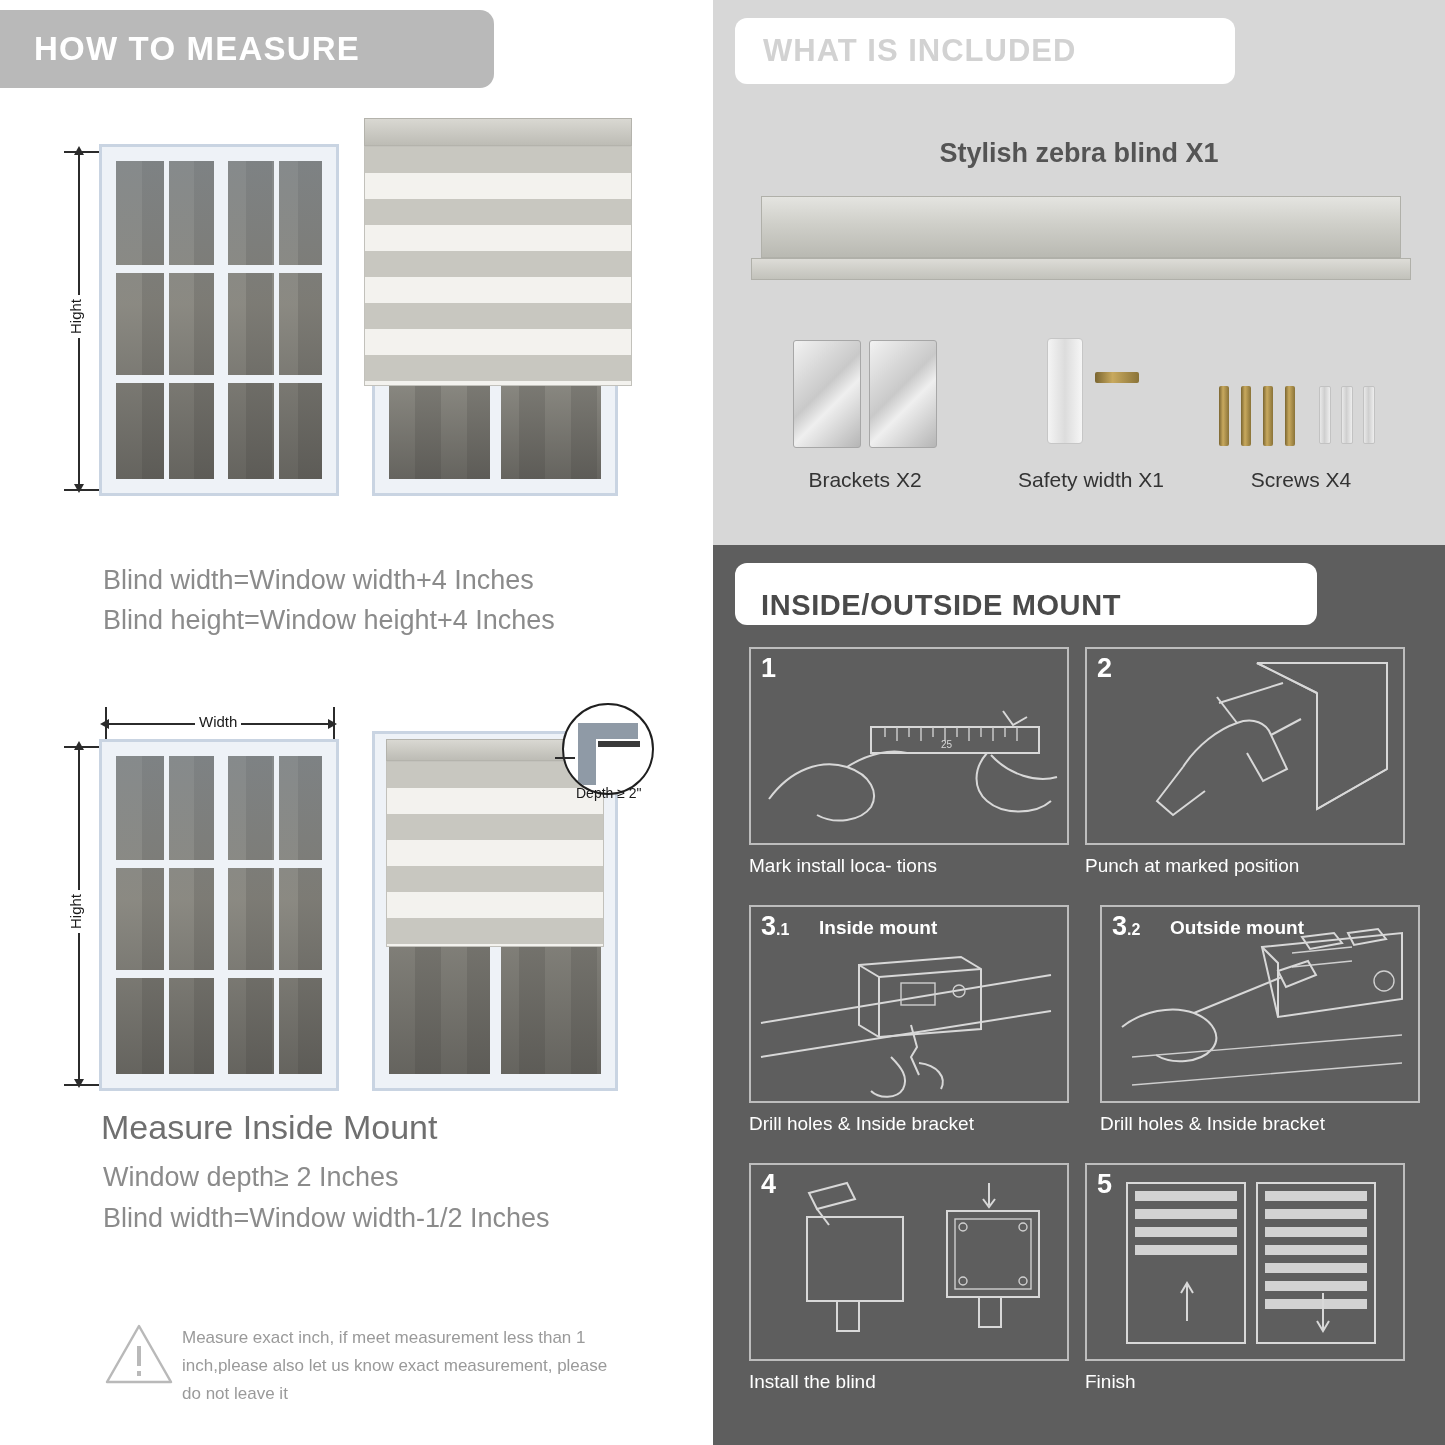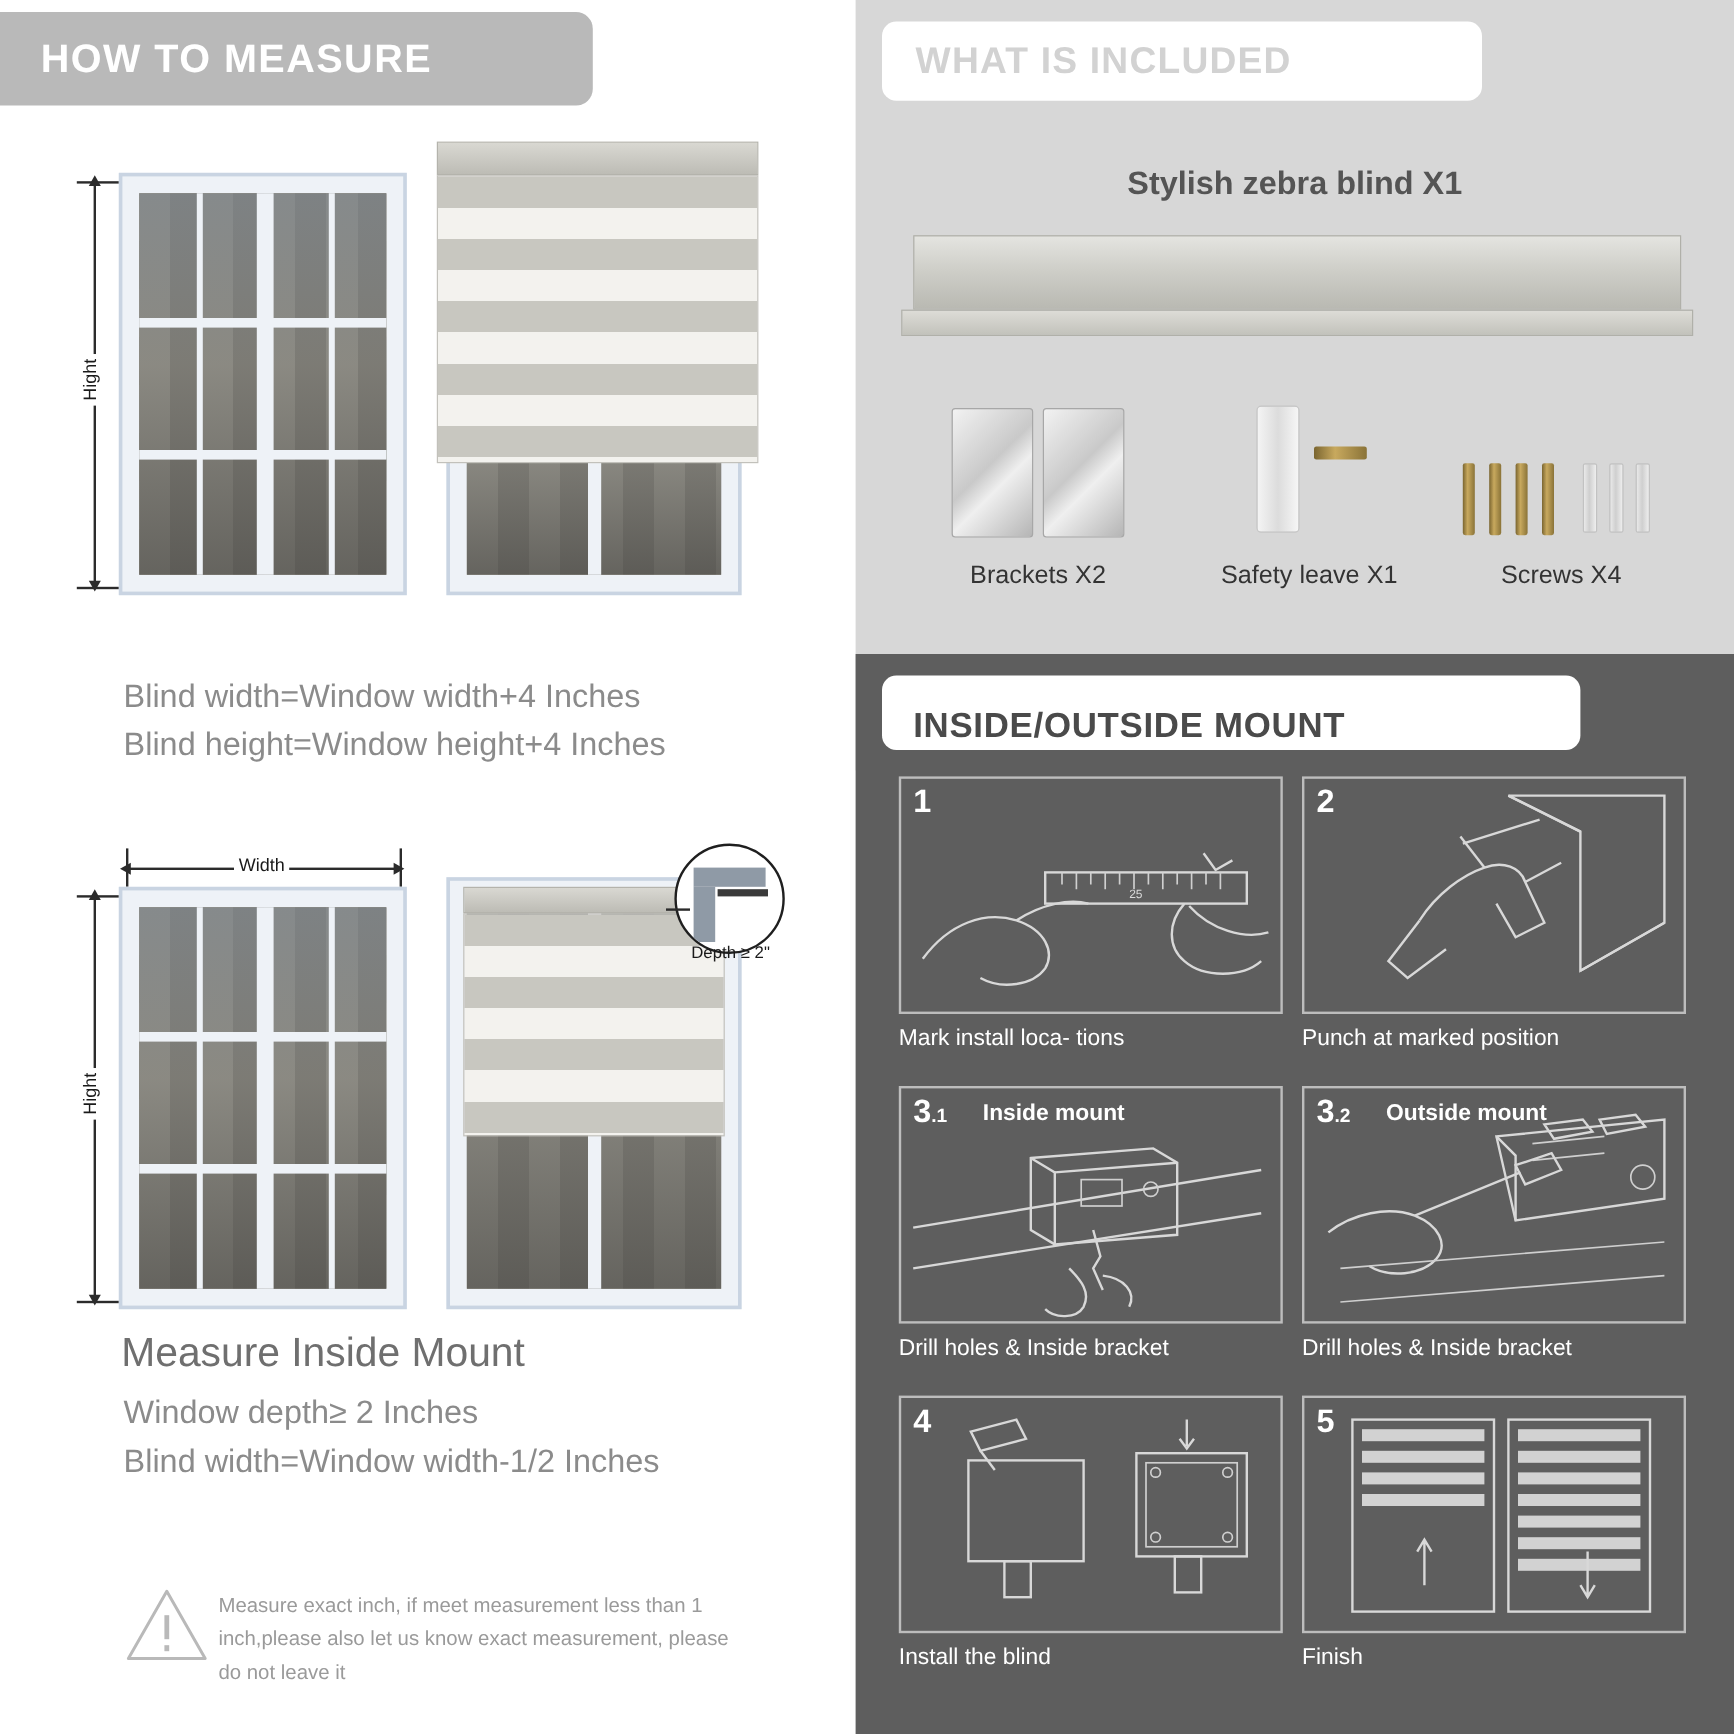--- a/index.html
+++ b/index.html
@@ -409,21 +409,21 @@
 
       <div class="blind-bar"></div>
       <div class="blind-bar-lip"></div>
 
       <div class="bracket" style="left:80px;top:340px;width:68px;height:108px;border-radius:3px;"></div>
       <div class="bracket" style="left:156px;top:340px;width:68px;height:108px;border-radius:3px;"></div>
       <div class="part-label" style="left:66px;top:468px;width:172px;">Brackets X2</div>
 
       <div class="safety-dev" style="left:334px;top:338px;width:36px;height:106px;"></div>
       <div class="screw" style="left:382px;top:372px;width:44px;height:11px;"></div>
-      <div class="part-label" style="left:278px;top:468px;width:200px;">Safety leave X1</div>
+      <div class="part-label" style="left:278px;top:468px;width:200px;">Safety width X1</div>
 
       <div class="screw" style="left:506px;top:386px;width:10px;height:60px;"></div>
       <div class="screw" style="left:528px;top:386px;width:10px;height:60px;"></div>
       <div class="screw" style="left:550px;top:386px;width:10px;height:60px;"></div>
       <div class="screw" style="left:572px;top:386px;width:10px;height:60px;"></div>
       <div class="anchor" style="left:606px;top:386px;width:12px;height:58px;"></div>
       <div class="anchor" style="left:628px;top:386px;width:12px;height:58px;"></div>
       <div class="anchor" style="left:650px;top:386px;width:12px;height:58px;"></div>
       <div class="part-label" style="left:498px;top:468px;width:180px;">Screws X4</div>
     </div>
@@ -482,21 +482,21 @@
             <rect class="sk-thin" x="150" y="76" width="34" height="22"></rect>
             <circle class="sk-thin" cx="208" cy="84" r="6"></circle>
             <path class="sk" d="M160 118 l6 22 l-6 10 l8 18"></path>
             <path class="sk" d="M140 150 C150 160, 158 170, 152 182 C146 192, 128 192, 120 184"></path>
             <path class="sk" d="M168 156 C186 158, 196 170, 190 182"></path>
           </svg>
         </div>
         <div class="step-cap" style="left:0;top:208px;">Drill holes &amp;  Inside bracket</div>
       </div>
 
-      <div class="step" style="left:372px;top:360px;width:320px;height:250px;">
+      <div class="step" style="left:387px;top:360px;width:320px;height:250px;">
         <div class="step-box" style="left:0;top:0;width:320px;height:198px;">
           <div class="step-num">
             <span>3</span><small>.2</small>
           </div>
           <div class="step-sub" style="left:68px;">Outside mount</div>
           <svg width="320" height="198" viewBox="0 0 320 198">
             <path class="sk" d="M160 40 L300 26 L300 92 L176 110 Z"></path>
             <path class="sk" d="M160 40 L176 56 L176 110"></path>
             <path class="sk-thin" d="M190 46 L250 40 M190 60 L250 54"></path>
             <path class="sk" d="M200 30 L232 26 L240 36 L208 42 Z"></path>

